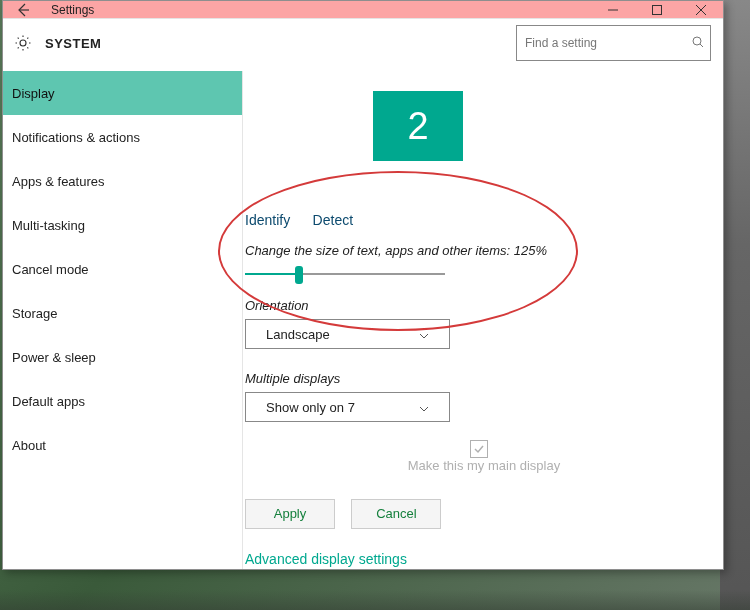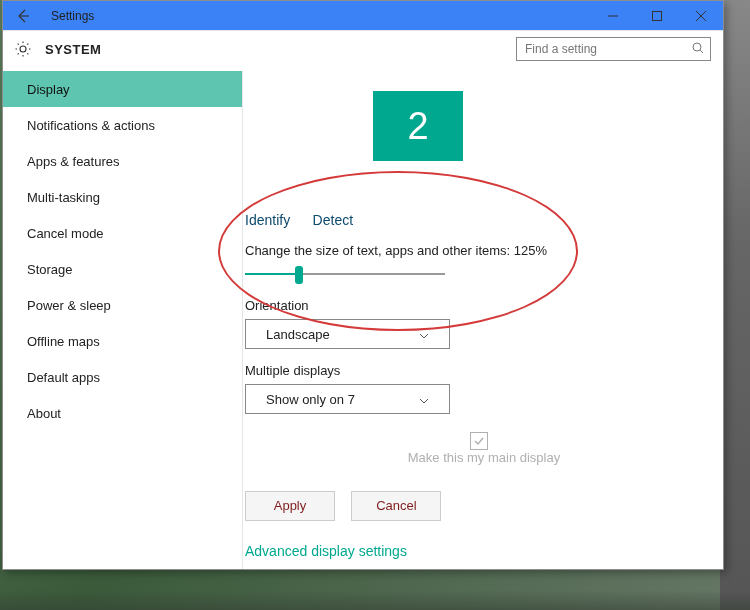--- a/index.html
+++ b/index.html
@@ -3,64 +3,64 @@
 <meta charset="utf-8">
 <style>
   * { box-sizing: border-box; margin: 0; padding: 0; font-family: "Segoe UI", sans-serif; }
   body { width: 750px; height: 610px; position: relative; background: #4a6b4a; overflow: hidden; }
   .desktop-bg { position: absolute; inset: 0; background: linear-gradient(135deg, #5a7a5a 0%, #3a5a3a 50%, #677767 100%); }
   .desktop-bg::before { content:""; position:absolute; right:0; top:0; bottom:0; width:30px; background: linear-gradient(180deg, #888 0%, #666 40%, #555 100%);}
   .desktop-bg::after { content:""; position:absolute; left:0; right:0; bottom:0; height:20px; background: linear-gradient(180deg, rgba(0,0,0,0) , rgba(50,60,50,0.5));}
 
   .window { position: absolute; top: 0; left: 2px; width: 722px; height: 570px; background: #fff; border: 1px solid #8e8e8e; box-shadow: 3px 3px 8px rgba(0,0,0,0.3); display: flex; flex-direction: column;}
   
-  .titlebar { height: 30px; background: #3b82f6; display: flex; align-items: center; border-bottom: 1px solid #e5e5e5;}
+  .titlebar { height: 18px; background: #fca5a5; display: flex; align-items: center; border-bottom: 1px solid #e5e5e5;}
   .tb-back { width: 40px; height: 30px; display: flex; align-items: center; justify-content: center; color: #333;}
   .tb-title { font-size: 12px; color: #222; padding-left: 8px;}
   .tb-spacer { flex: 1; }
   .win-btn { width: 44px; height: 30px; display:flex; align-items:center; justify-content:center; color:#333;}
   
   .header-row { display:flex; align-items:center; padding: 6px 12px 10px 10px; background:#fff;justify-content:center;}
   .gear { width:20px; height:20px; display:flex; align-items:center; justify-content:center; color:#333;}
   .header-title { font-size: 13px; font-weight:600; letter-spacing: 0.5px; color:#222; padding-left: 12px;}
   .header-spacer { flex:1;}
-  .search-box { width: 195px; height: 24px; border: 1px solid #888; display:flex; align-items:center; padding: 0 6px 0 8px;}
+  .search-box { width: 195px; height: 36px; border: 1px solid #888; display:flex; align-items:center; padding: 0 6px 0 8px;}
   .search-box input { border:none; outline:none; flex:1; font-size: 12px; color:#555; background:transparent;}
   .search-box input::placeholder { color:#777;}
   .search-icon { color:#777; font-size:12px;}
 
   .body-area { flex:1; display:flex; background:#fff; overflow:hidden;}
   .sidebar { width: 240px; border-right: 1px solid #e5e5e5; background:#fff;}
-  .side-item { height: 36px; display:flex; align-items:center; padding-left: 24px; font-size: 13px; color:#222; cursor:default;}
+  .side-item { height: 44px; display:flex; align-items:center; padding-left: 9px; font-size: 13px; color:#222; cursor:default;}
   .side-item.selected { background: #5ec6b0; color:#111;}
   
   .content { flex:1; padding: 20px 0 0 0; position:relative;}
   .monitor-box { width: 90px; height: 70px; background:#00a88f; color:#fff; display:flex; align-items:center; justify-content:center; font-size: 38px; font-weight:300; margin: 0 0 0 130px;}
   
   .annot-ellipse { position:absolute; top: 100px; left: -25px; width: 360px; height: 160px; border: 2px solid #d43a3a; border-radius: 50%; pointer-events:none;}
 
   .link-row { margin: 50px 0 0 2px;}
   .link { display:inline-block; color:#0c4a6e; font-size: 14px; margin-right: 18px;}
   
   .section { margin: 14px 0 0 2px; }
-  .section-label { font-size: 13px; color:#222; margin-bottom: 6px;}
+  .section-label { font-size: 13px; color:#222; margin-bottom: 6px; font-style: italic;}
   
   .slider { position:relative; width: 200px; height: 20px; margin: 6px 0 14px 0;}
   .slider-track { position:absolute; top:9px; left:0; right:0; height:2px; background:#999;}
   .slider-fill { position:absolute; top:9px; left:0; width:54px; height:2px; background:#00a88f;}
   .slider-thumb { position:absolute; top:2px; left:50px; width:8px; height:18px; background:#00a88f; border-radius:3px;}
   
   .dropdown { width: 205px; height: 30px; border: 1px solid #888; display:flex; align-items:center; padding: 0 20px; font-size: 13px; color:#222; justify-content:space-between; margin-top:4px;}
   .chev { color:#555;}
   
   .checkbox-row { display:flex; align-items:center; margin: 18px 0 0 2px; color:#b0b0b0; font-size:13px;flex-direction:column;}
   .cb { width:18px; height:18px; border:1px solid #b0b0b0; margin-right:10px; display:flex; align-items:center; justify-content:center; color:#b0b0b0;}
   
   .btn-row { margin: 26px 0 0 2px;}
-  .btn { display:inline-block; width: 90px; height: 30px; border:1px solid #ccc; background:#f5f5f5; color:#7f1d1d; font-size:13px; text-align:center; line-height:28px; margin-right: 12px;}
+  .btn { display:inline-block; width: 90px; height: 30px; border:1px solid #ccc; background:#f5f5f5; color:#15803d; font-size:13px; text-align:center; line-height:28px; margin-right: 12px;}
   
   .adv-link { margin: 22px 0 0 2px; color:#00a88f; font-size:14px;}
 </style>
 </head>
 <body>
 
 <div class="desktop-bg"></div>
 
 <div class="window">
 
@@ -113,21 +113,20 @@
 
   <div class="body-area">
     <div class="sidebar">
       <div class="side-item selected">Display</div>
       <div class="side-item">Notifications &amp; actions</div>
       <div class="side-item">Apps &amp; features</div>
       <div class="side-item">Multi-tasking</div>
       <div class="side-item">Cancel mode</div>
       <div class="side-item">Storage</div>
       <div class="side-item">Power &amp; sleep</div>
-      <div class="side-item">Offline maps</div>
       <div class="side-item">Default apps</div>
       <div class="side-item">About</div>
     </div>
 
     <div class="content">
       <div class="monitor-box">2</div>
 
       <div class="annot-ellipse"></div>
 
       <div class="link-row">
@@ -149,21 +148,21 @@
         <div class="dropdown">
           <span>Landscape</span>
           <span class="chev">
             <svg width="10" height="6" viewBox="0 0 10 6">
                 <path d="M1 1 L5 5 L9 1" stroke="#555" fill="none" stroke-width="1"></path>
               </svg>
           </span>
         </div>
       </div>
 
-      <div class="section" style="margin-top:14px;">
+      <div class="section" style="margin-top:22px;">
         <div class="section-label">Multiple displays</div>
         <div class="dropdown">
           <span>Show only on 7</span>
           <span class="chev">
             <svg width="10" height="6" viewBox="0 0 10 6">
                 <path d="M1 1 L5 5 L9 1" stroke="#555" fill="none" stroke-width="1"></path>
               </svg>
           </span>
         </div>
       </div>

